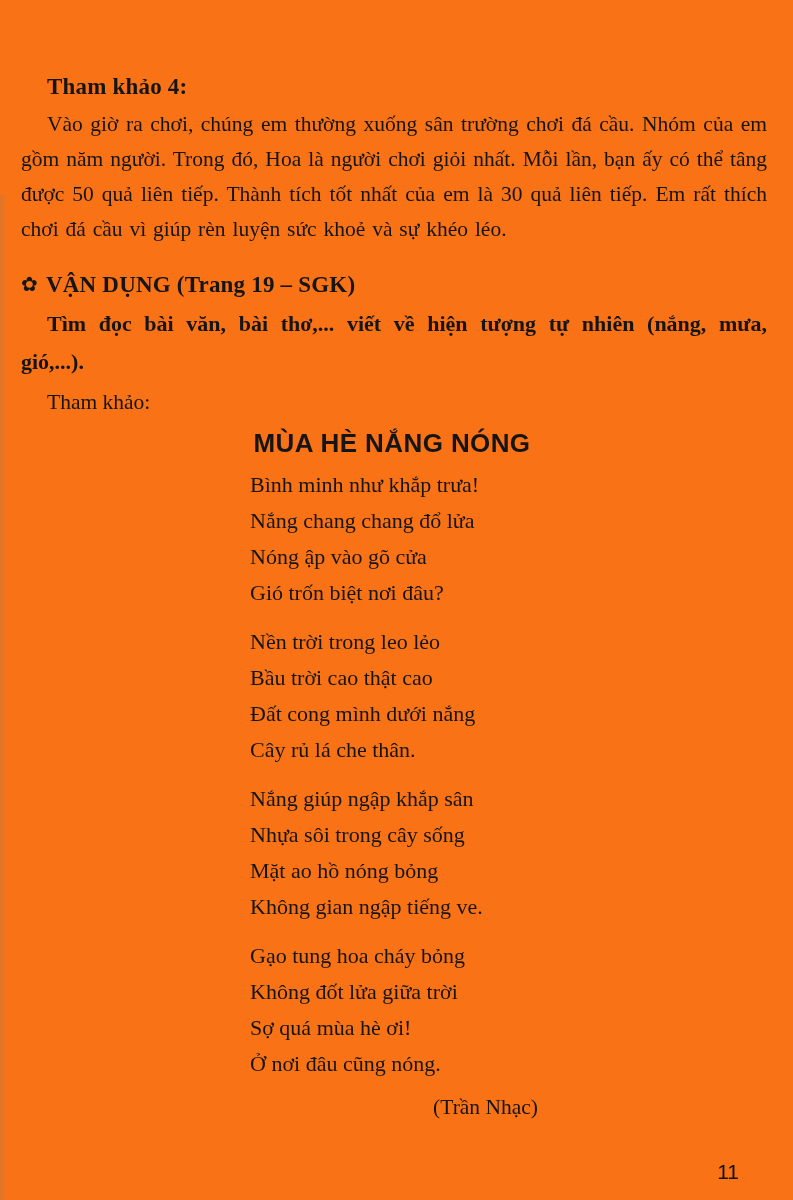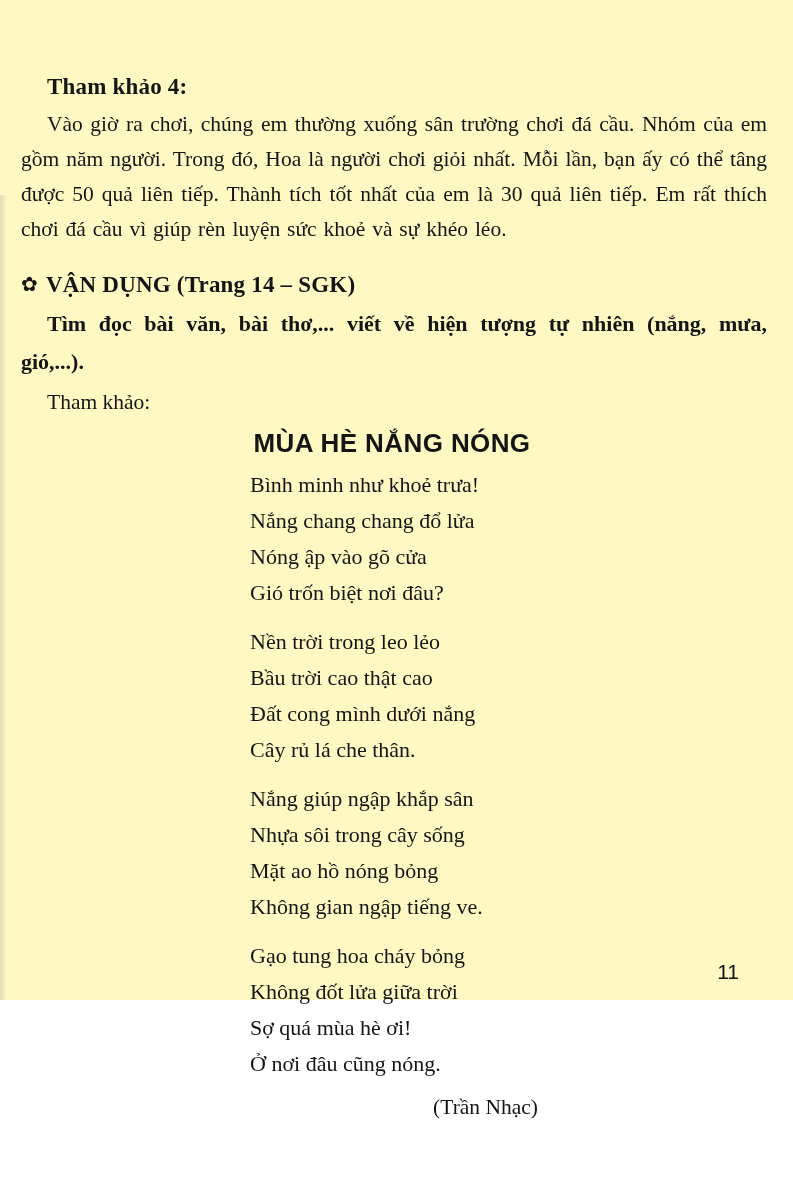--- a/index.html
+++ b/index.html
@@ -5,22 +5,22 @@
   html, body { margin: 0; padding: 0; }
   body {
     width: 793px; height: 1200px;
     background: #ffffff;
     font-family: "Liberation Serif", serif;
     color: #151515;
     overflow: hidden;
   }
   .page {
     position: relative;
-    width: 793px; height: 1000px;
-    background: #fef9c3;
+    width: 793px; height: 1200px;
+    background: #f97316;
   }
   .scan-shadow {
     position: absolute;
     left: 0; top: 195px; bottom: 0;
     width: 7px;
     background: linear-gradient(to right, rgba(120,120,120,0.22), rgba(120,120,120,0.0));
   }
   .content {
     position: absolute;
     left: 21px; right: 26px; top: 0;
@@ -108,32 +108,32 @@
 <div class="page">
   <div class="scan-shadow"></div>
 
   <div class="content">
 
     <div class="ref-heading">Tham khảo 4:</div>
 
     <p class="ref-paragraph">Vào giờ ra chơi, chúng em thường xuống sân trường chơi đá cầu. Nhóm của em gồm năm người. Trong đó, Hoa là người chơi giỏi nhất. Mỗi lần, bạn ấy có thể tâng được 50 quả liên tiếp. Thành tích tốt nhất của em là 30 quả liên tiếp. Em rất thích chơi đá cầu vì giúp rèn luyện sức khoẻ và sự khéo léo.</p>
 
     <div class="section-heading">
-      <span class="florette">✿</span><span>VẬN DỤNG (Trang 14 – SGK)</span>
+      <span class="florette">✿</span><span>VẬN DỤNG (Trang 19 – SGK)</span>
     </div>
 
     <p class="task">Tìm đọc bài văn, bài thơ,... viết về hiện tượng tự nhiên (nắng, mưa, gió,...).</p>
 
     <div class="ref-label">Tham khảo:</div>
 
     <div class="poem-wrap">
       <div class="poem-title">MÙA HÈ NẮNG NÓNG</div>
 
       <div class="stanza">
-        <span class="poem-line">Bình minh như khoẻ trưa!</span>
+        <span class="poem-line">Bình minh như khắp trưa!</span>
         <span class="poem-line">Nắng chang chang đổ lửa</span>
         <span class="poem-line">Nóng ập vào gõ cửa</span>
         <span class="poem-line">Gió trốn biệt nơi đâu?</span>
       </div>
 
       <div class="stanza">
         <span class="poem-line">Nền trời trong leo lẻo</span>
         <span class="poem-line">Bầu trời cao thật cao</span>
         <span class="poem-line">Đất cong mình dưới nắng</span>
         <span class="poem-line">Cây rủ lá che thân.</span>

